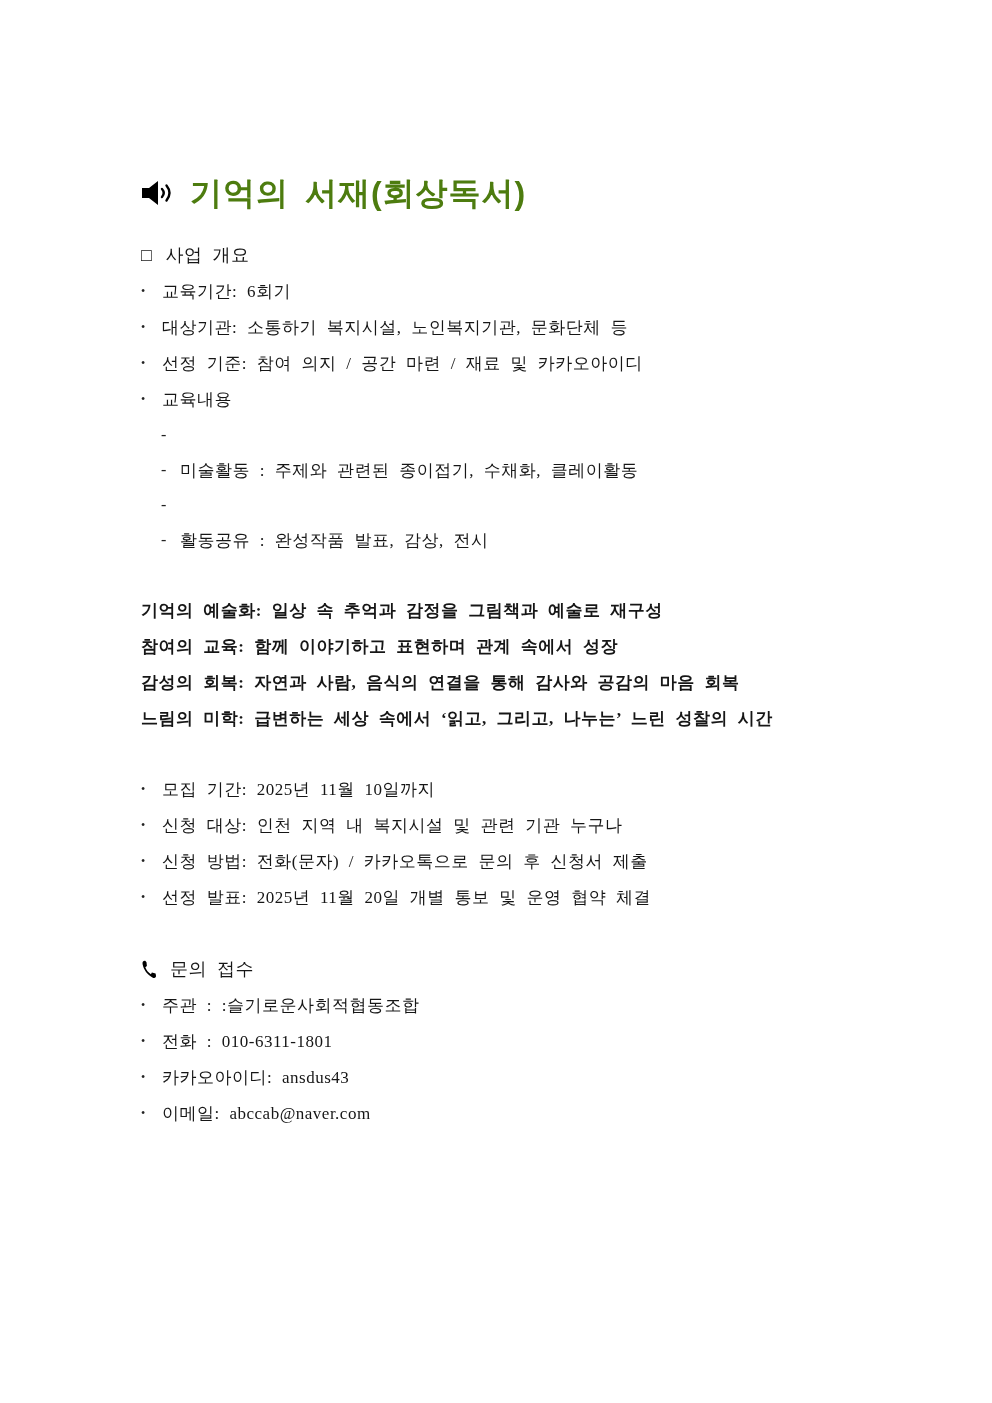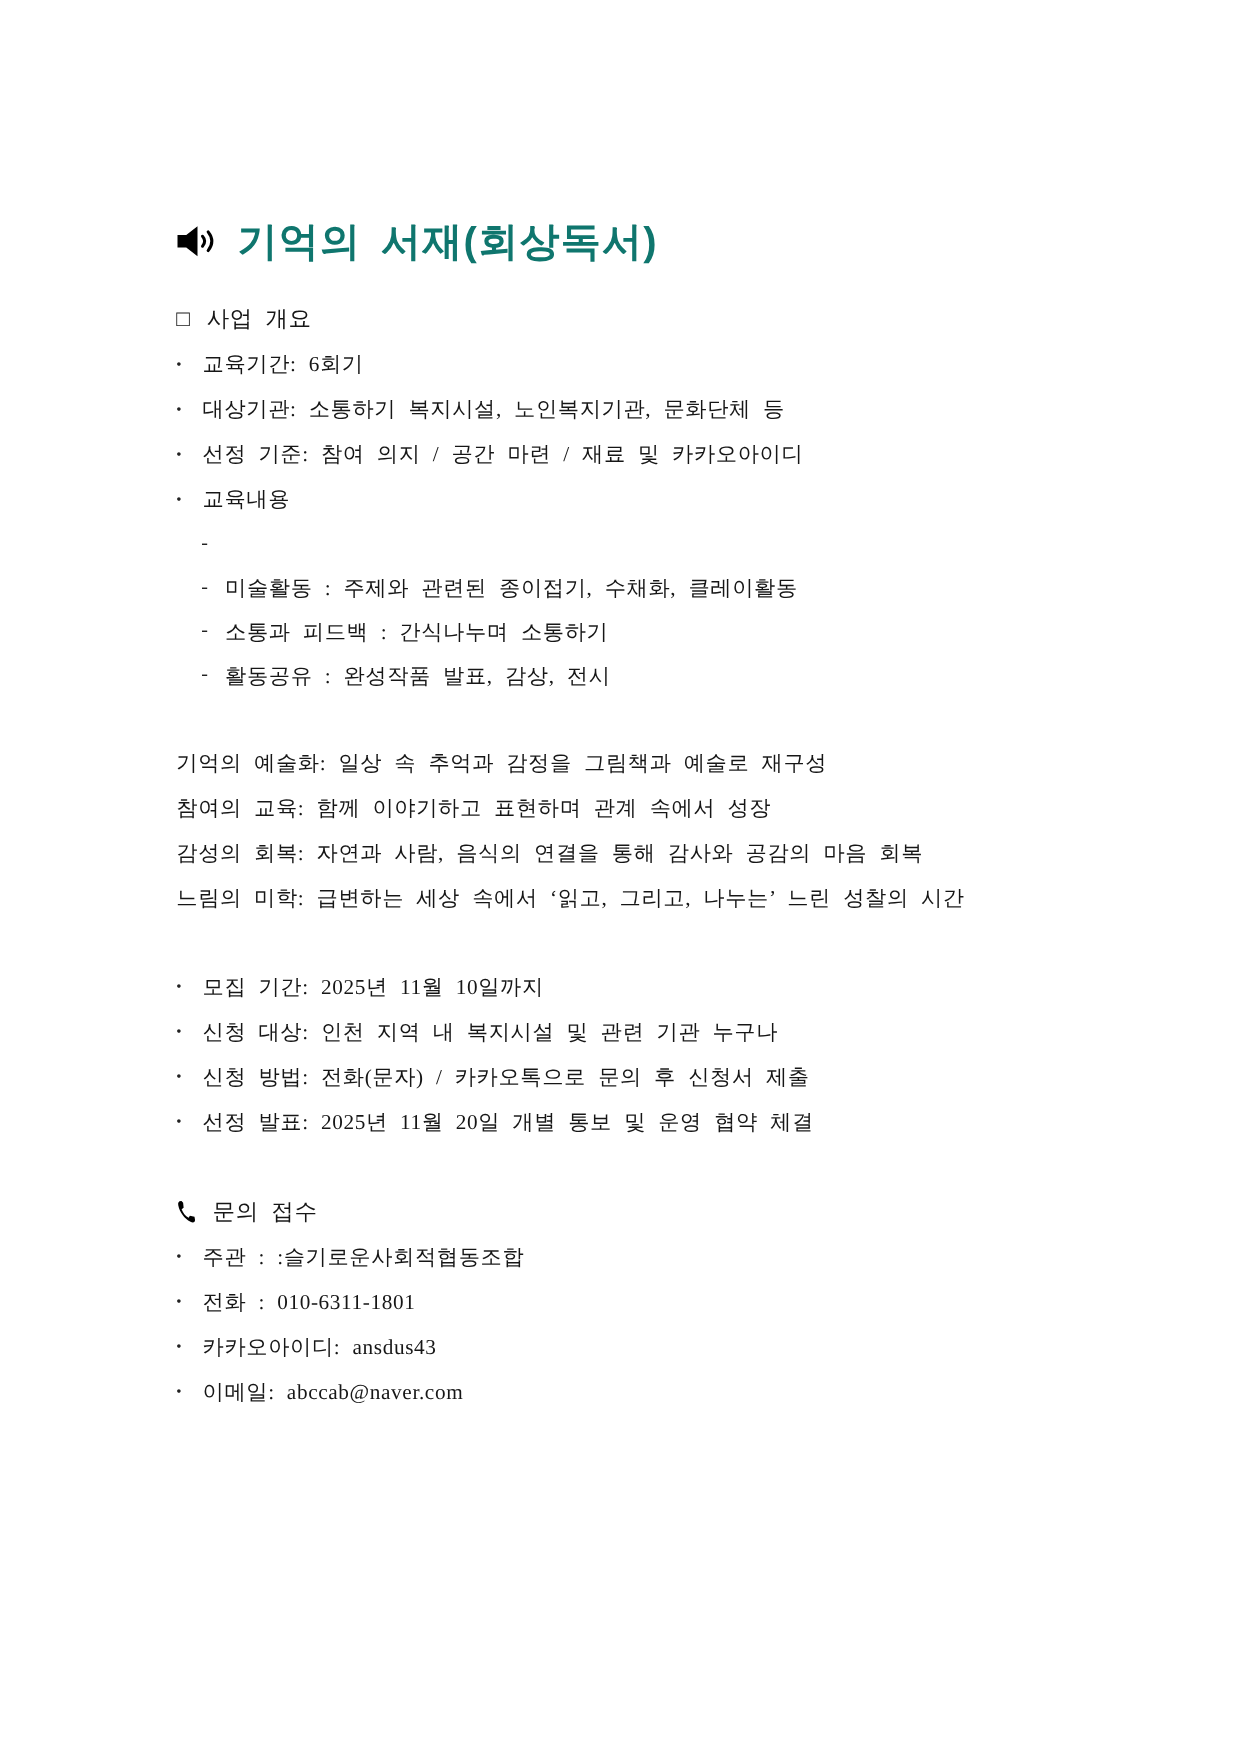--- a/index.html
+++ b/index.html
@@ -39,29 +39,29 @@
     white-space:nowrap;
   }
   .line .b{
     width:21px;flex:0 0 21px;
     font-size:12px;color:#222;
   }
   .subline{
     height:35px;margin-left:20px;
   }
   .subline .b{width:19px;flex:0 0 19px;font-size:16px;}
-  .plainline{height:36px;}
+  .plainline{height:36px;font-weight:bold;}
   svg{display:block;}
 </style>
 </head>
 <body>
 
 <div class="page">
 
-  <h1 class="title" style="color: #0f766e;">
+  <h1 class="title" style="color: #4d7c0f;">
     <span class="icon">
       <svg width="34" height="28" viewBox="0 0 34 28">
         <polygon points="1,9 8,9 17,2 17,26 8,19 1,19" fill="#000"></polygon>
         <path d="M21 10 q3.5 4 0 8" stroke="#000" stroke-width="2.4" fill="none" stroke-linecap="round"></path>
         <path d="M25.5 6.5 q6 7.5 0 15" stroke="#000" stroke-width="2.4" fill="none" stroke-linecap="round"></path>
       </svg>
     </span>
     <span>기억의 서재(회상독서)</span>
   </h1>
 
@@ -88,21 +88,20 @@
     </div>
     <div class="line subline">
       <span class="b">-</span>
     </div>
     <div class="line subline">
       <span class="b">-</span>
       <span>미술활동 : 주제와 관련된 종이접기, 수채화, 클레이활동</span>
     </div>
     <div class="line subline">
       <span class="b">-</span>
-      <span>소통과 피드백 : 간식나누며 소통하기</span>
     </div>
     <div class="line subline">
       <span class="b">-</span>
       <span>활동공유 : 완성작품 발표, 감상, 전시</span>
     </div>
   </section>
 
   <section class="section">
     <div class="line plainline">
       <span>기억의 예술화: 일상 속 추억과 감정을 그림책과 예술로 재구성</span>

